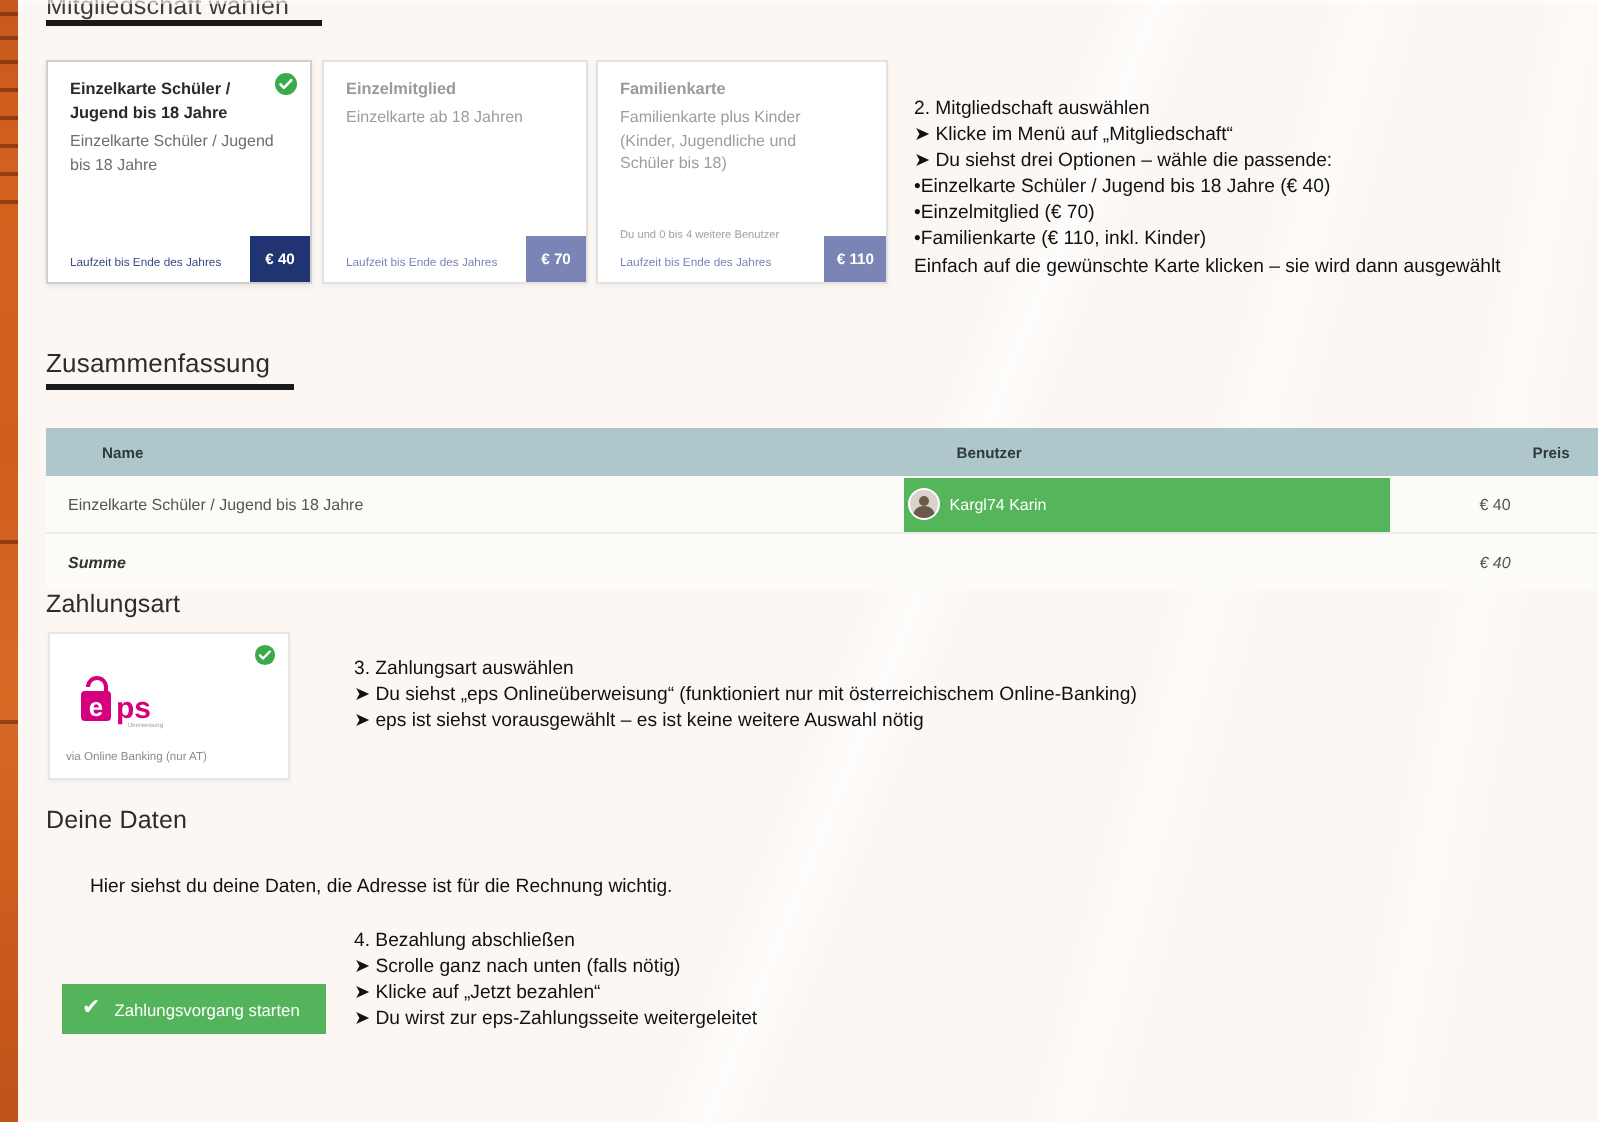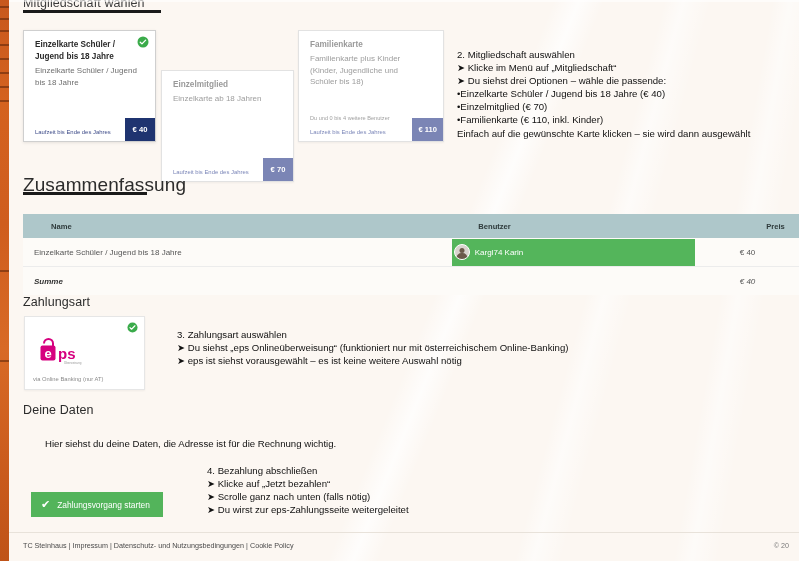--- a/index.html
+++ b/index.html
@@ -61,42 +61,42 @@
     position: absolute;
     height: 3px;
     background: #1a1a1a;
   }
   #head-mitgliedschaft {
     left: 14px; top: -4px;
     color: #3b3b3b;
   }
   #rule-mitgliedschaft { left: 14px; top: 10px; width: 138px; }
 
-  #head-zusammen { left: 14px; top: 174px; font-size: 19px; }
+  #head-zusammen { left: 14px; top: 174px; font-size: 13px; }
   #rule-zusammen { left: 14px; top: 192px; width: 124px; }
 
   #head-zahlungsart { left: 14px; top: 295px; font-size: 12.5px; }
   #head-deinedaten  { left: 14px; top: 403px; font-size: 12.5px; }
 
   
   .card {
     position: absolute;
     top: 30px;
     height: 112px;
     background: #ffffff;
     border: 1px solid #e2e2e2;
     box-shadow: 0 1px 2px rgba(0,0,0,0.05);
     box-sizing: border-box;
   }
   .card.selected {
     border: 1px solid #cfcfcf;
     box-shadow: 0 1px 3px rgba(0,0,0,0.09);
   }
   #card-0 { left: 14px;  width: 133px; }
-  #card-1 { left: 152px; width: 133px; margin-top: 40px; }
+  #card-1 { left: 152px; width: 133px; }
   #card-2 { left: 289px; width: 146px; }
 
   .card-title {
     position: absolute;
     left: 11px; top: 8px;
     width: 106px;
     font-size: 8.2px;
     line-height: 11.5px;
     color: #9a9a9a;
     font-weight: bold;
@@ -155,21 +155,21 @@
   
   .annot {
     position: absolute;
     color: #111111;
     font-size: 9.6px;
     line-height: 13.1px;
     white-space: nowrap;
   }
   #annot-1 { left: 448px; top: 48px; }
   #annot-2 { left: 168px; top: 328px; }
-  #annot-3 { left: 168px; top: 464px; margin-left: 30px; }
+  #annot-3 { left: 168px; top: 464px; }
   .annot .ln { display: block; }
 
   
   #table {
     position: absolute;
     left: 14px; top: 214px;
     width: 776px;
   }
   .thead {
     display: flex;
@@ -457,24 +457,20 @@
       <span class="ln">wichtig.</span>
     </div>
 
     <div id="pay-button">
       <span class="btn-check">✔</span>
       <span class="btn-label">Zahlungsvorgang starten</span>
     </div>
 
     <div class="annot" id="annot-3">
       <span class="ln">4. Bezahlung abschließen</span>
+      <span class="ln">➤ Scrolle ganz nach unten (falls nötig)</span>
       <span class="ln">➤ Klicke auf „Jetzt bezahlen“</span>
-      <span class="ln">➤ Scrolle ganz nach unten (falls nötig)</span>
       <span class="ln">➤ Du wirst zur eps-Zahlungsseite weitergeleitet</span>
     </div>
 
-    <div id="footer">
-      <div id="footer-links">TC Steinhaus | Impressum | Datenschutz- und Nutzungsbedingungen | Cookie Policy</div>
-      <div id="footer-copy">© 20</div>
-    </div>
 
   </div>
 </div>
 
 </body></html>

